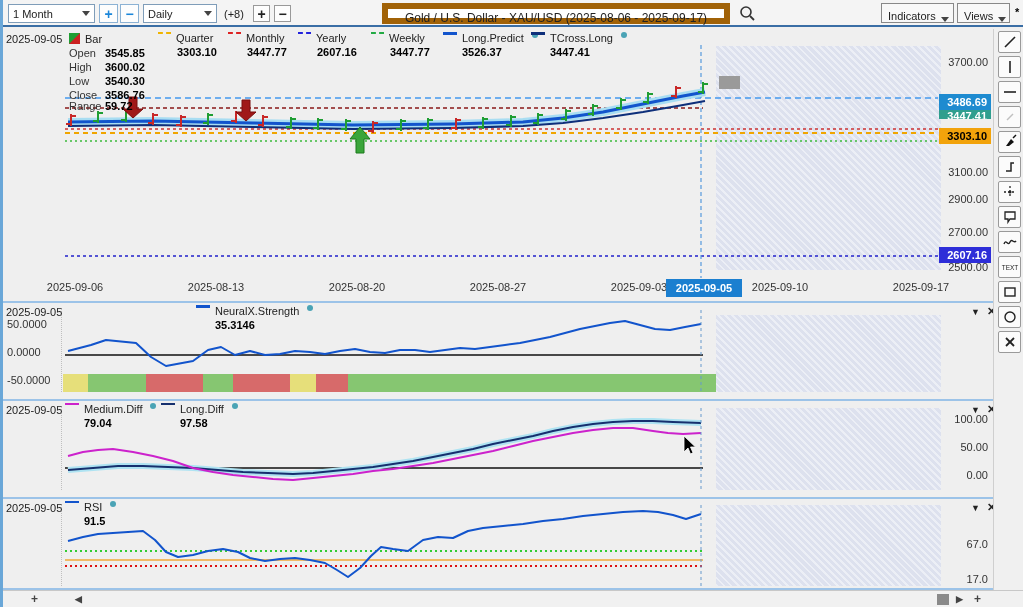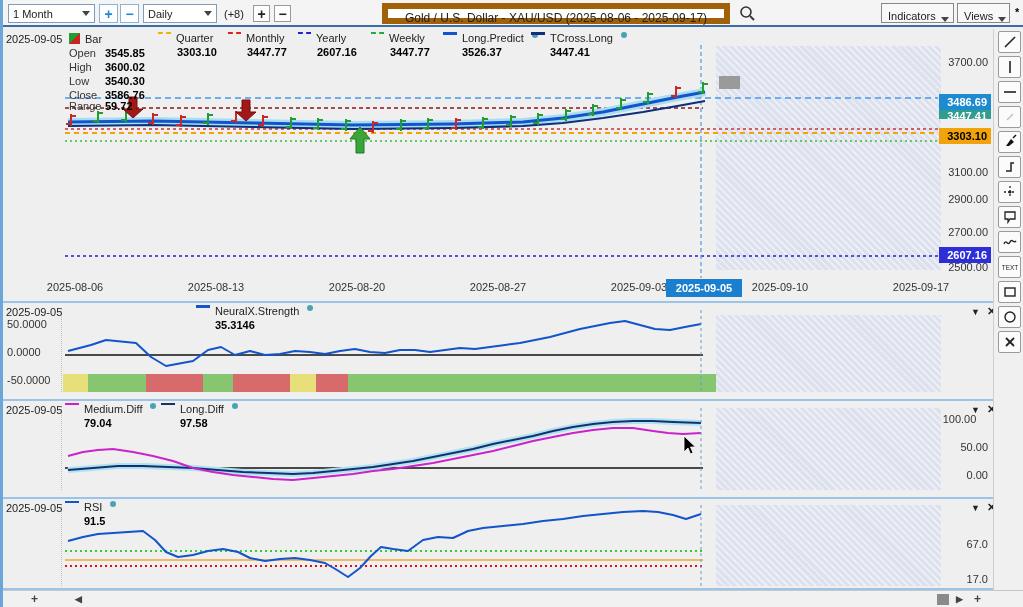--- a/index.html
+++ b/index.html
@@ -167,21 +167,21 @@
   <div class="ylab" style="top:56px;">3700.00</div>
   <div class="badge" style="top:94px; background:#1e8bd0;text-align:right;">3486.69</div>
   <div class="badge" style="top:110px; height:9px; background:#2f9e8e; overflow:hidden; line-height:9px;">3447.41</div>
   <div class="badge" style="top:128px; background:#f2a30b; color:#000;">3303.10</div>
   <div class="ylab" style="top:166px;">3100.00</div>
   <div class="ylab" style="top:193px;">2900.00</div>
   <div class="ylab" style="top:226px;">2700.00</div>
   <div class="badge" style="top:247px; background:#2e2ed8;">2607.16</div>
   <div class="ylab" style="top:261px;">2500.00</div>
 
-  <div class="xlab" style="left:27px;">2025-08-06</div>
+  <div class="xlab" style="left:27px;">2025-09-06</div>
   <div class="xlab" style="left:168px;">2025-08-13</div>
   <div class="xlab" style="left:309px;">2025-08-20</div>
   <div class="xlab" style="left:450px;">2025-08-27</div>
   <div class="xlab" style="left:591px;">2025-09-03</div>
   <div id="sel-date-badge">2025-09-05</div>
   <div class="xlab" style="left:732px;">2025-09-10</div>
   <div class="xlab" style="left:873px;">2025-09-17</div>
 
   <div class="hsep" style="top:301px;"></div>
   <div class="hsep" style="top:399px;"></div>
@@ -210,21 +210,21 @@
       <div style="position: absolute; top: 0px; bottom: 0px; left: 83px; width: 57px; background: rgb(215, 106, 106);"></div>
       <div style="position: absolute; top: 0px; bottom: 0px; left: 140px; width: 30px; background: rgb(134, 198, 113);"></div>
       <div style="position: absolute; top: 0px; bottom: 0px; left: 170px; width: 57px; background: rgb(215, 106, 106);"></div>
       <div style="position: absolute; top: 0px; bottom: 0px; left: 227px; width: 26px; background: rgb(230, 223, 122);"></div>
       <div style="position: absolute; top: 0px; bottom: 0px; left: 253px; width: 32px; background: rgb(215, 106, 106);"></div>
       <div style="position: absolute; top: 0px; bottom: 0px; left: 285px; width: 368px; background: rgb(134, 198, 113);"></div>
     </div>
 
   <div class="axisdot" style="left:58px; top:406px; height:84px;"></div>
   <div class="txt" style="left:3px; top:404px;">2025-09-05</div>
-  <div class="ylab" style="top:413px;text-align:center;">100.00</div>
+  <div class="ylab" style="top:413px;">100.00</div>
   <div class="ylab" style="top:441px;">50.00</div>
   <div class="ylab" style="top:469px;">0.00</div>
   <div class="lcol" style="left:62px; top:403px !important;">
     <div class="lhead">
         <span class="solid" style="background:#cc22cc; height:2px;"></span>
         <span>Medium.Diff</span>
         <span class="dot"></span>
       </div>
     <div class="lval">79.04</div>
   </div>

